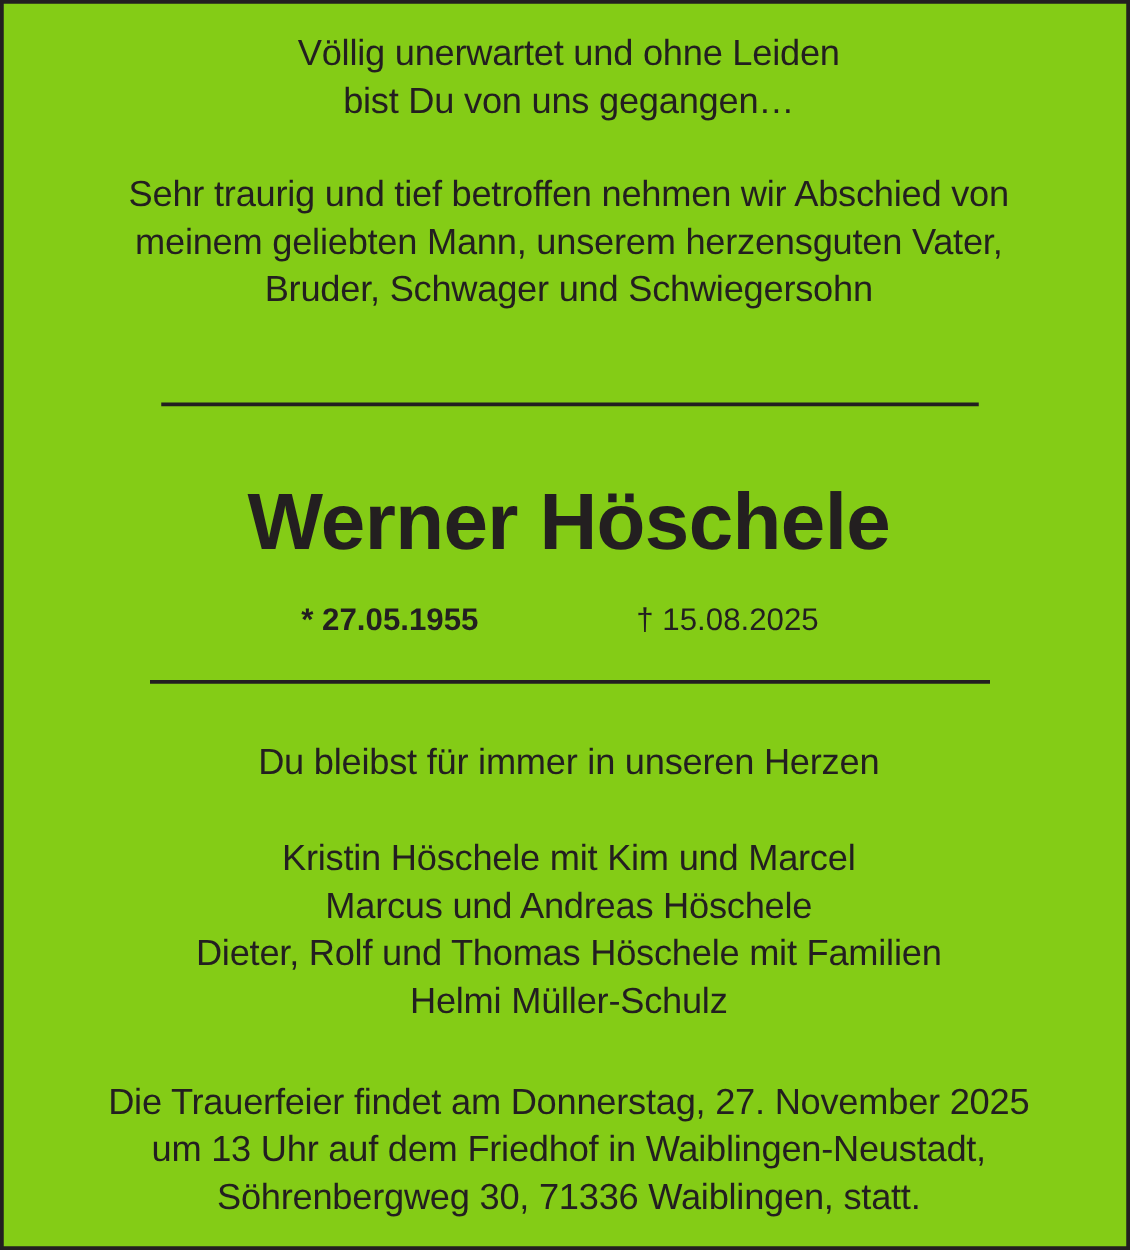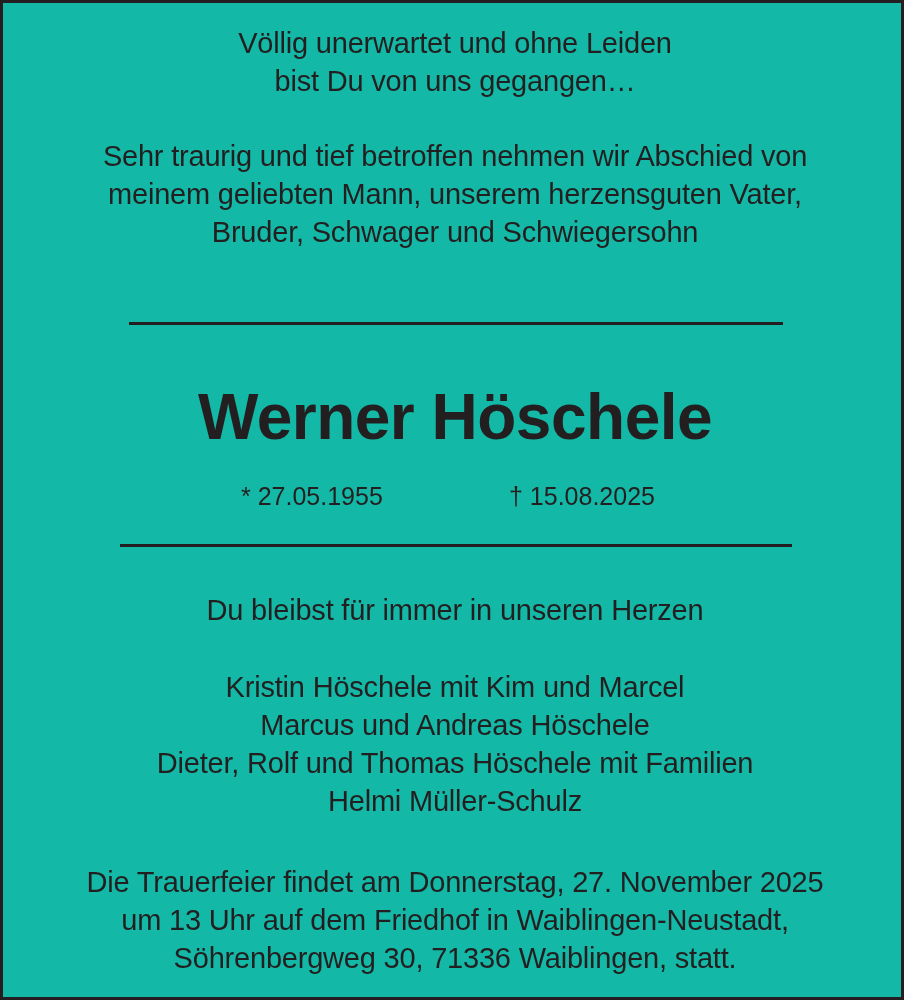--- a/index.html
+++ b/index.html
@@ -16,21 +16,21 @@
       color: #231f20;
     }
     .frame {
       position: absolute;
       left: 0;
       top: 0;
       width: 904px;
       height: 1000px;
       box-sizing: border-box;
       border: 3px solid #231f20;
-      background: #14b8a6;
+      background: #84cc16;
     }
     .line {
       position: absolute;
       left: 0;
       width: 904px;
       text-align: center;
       white-space: nowrap;
       font-size: 29px;
       line-height: 38px;
       letter-spacing: -0.2px;
@@ -76,21 +76,21 @@
 
   <div class="line" style="top:134px;">Sehr traurig und tief betroffen nehmen wir Abschied von</div>
   <div class="line" style="top:172px;">meinem geliebten Mann, unserem herzensguten Vater,</div>
   <div class="line" style="top:210px;">Bruder, Schwager und Schwiegersohn</div>
 
   <div class="rule" style="top:319px; left:126px; width:654px;"></div>
 
   <div class="name" style="top:374px;">Werner Höschele</div>
 
   <div class="dates">
-    <span class="date" style="left:238px;">* 27.05.1955</span>
+    <span class="date" style="left:238px;font-weight:bold;">* 27.05.1955</span>
     <span class="date" style="left:506px;">† 15.08.2025</span>
   </div>
 
   <div class="rule" style="top:541px; left:117px; width:672px;"></div>
 
   <div class="line" style="top:588px;">Du bleibst für immer in unseren Herzen</div>
 
   <div class="line" style="top:665px;">Kristin Höschele mit Kim und Marcel</div>
   <div class="line" style="top:703px;">Marcus und Andreas Höschele</div>
   <div class="line" style="top:741px;">Dieter, Rolf und Thomas Höschele mit Familien</div>

